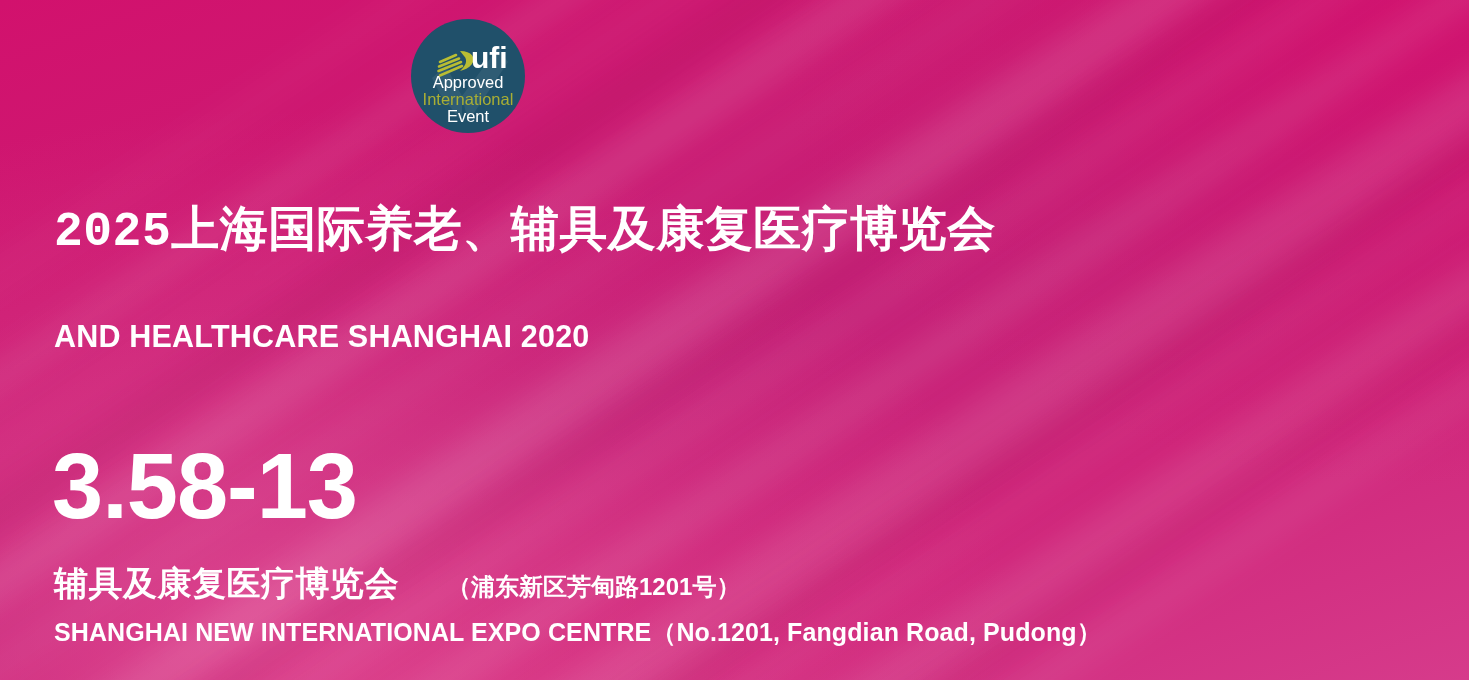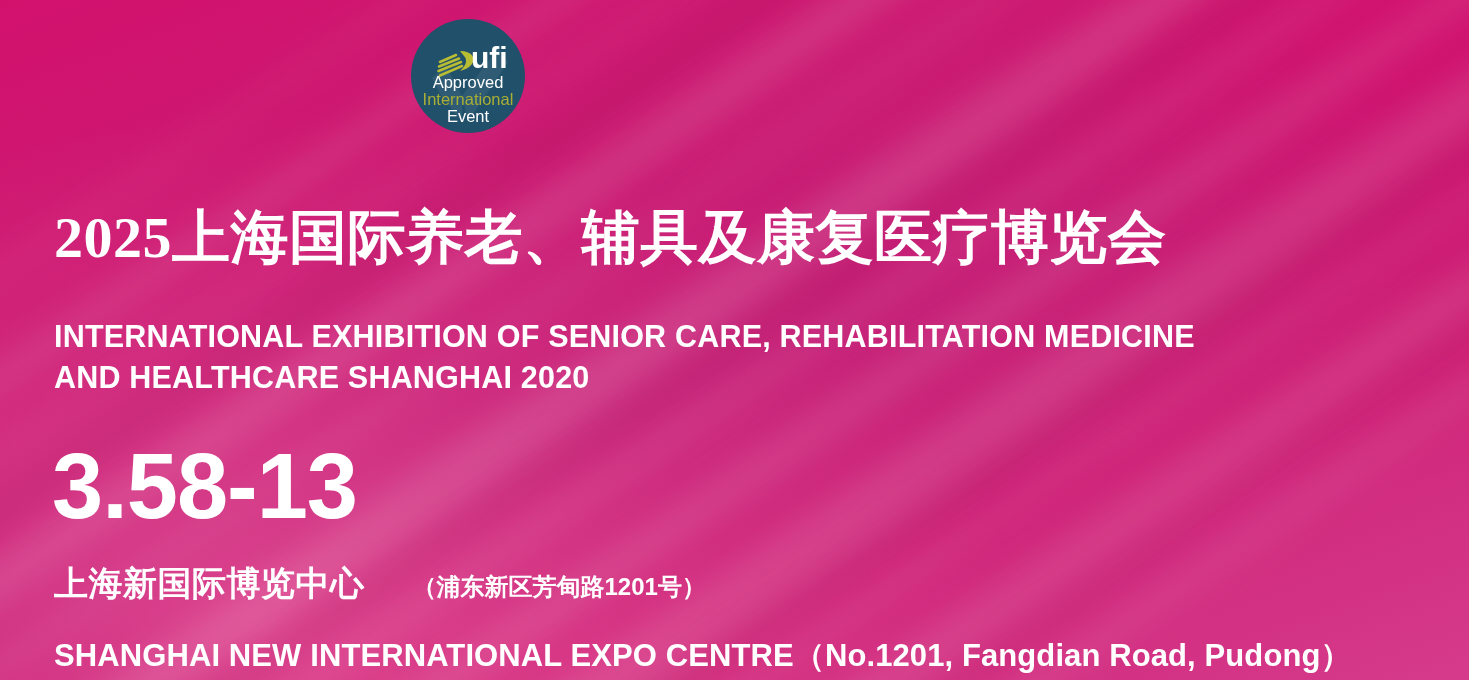--- a/index.html
+++ b/index.html
@@ -83,26 +83,26 @@
     height: 116px;
   }
   .ufi-badge svg { display: block; width: 100%; height: 100%; }
 
   
   .title-cn {
     position: absolute;
     left: 54px;
     top: 208px;
     color: #ffffff;
-    font-size: 58px;
+    font-size: 48px;
     line-height: 1.04;
     font-weight: 700;
     letter-spacing: 0.5px;
     white-space: nowrap;
-    font-family: Liberation Serif, serif;
+    font-family: Liberation Mono, monospace;
   }
 
   .title-en {
     position: absolute;
     left: 54px;
     top: 316px;
     width: 1360px;
     color: #ffffff;
     font-size: 30.5px;
     line-height: 1.36;
@@ -142,26 +142,25 @@
     font-weight: 700;
     letter-spacing: 0px;
     margin-left: 48px;
   }
 
   .venue-en {
     position: absolute;
     left: 54px;
     top: 618px;
     color: #ffffff;
-    font-size: 31px;
+    font-size: 25px;
     font-weight: 700;
     letter-spacing: 0.1px;
     white-space: nowrap;
     line-height: 1.15;
-    margin-top: 20px;
   }
 </style>
 </head>
 <body>
 
 <div class="banner">
 
   <div class="streaks">
     <div class="streak s12"></div>
     <div class="streak s1"></div>
@@ -202,26 +201,25 @@
         <text x="61" y="50" fill="#ffffff" font-size="30" font-weight="700" font-family="Liberation Sans, DejaVu Sans, sans-serif">ufi</text>
         <text x="58" y="70" fill="#ffffff" font-size="16.5" text-anchor="middle" font-family="Liberation Sans, DejaVu Sans, sans-serif">Approved</text>
         <text x="58" y="87" fill="#a9ae34" font-size="16.5" text-anchor="middle" font-family="Liberation Sans, DejaVu Sans, sans-serif">International</text>
         <text x="58" y="104" fill="#ffffff" font-size="16.5" text-anchor="middle" font-family="Liberation Sans, DejaVu Sans, sans-serif">Event</text>
       </svg>
     </div>
 
     <div class="title-cn">2025上海国际养老、辅具及康复医疗博览会</div>
 
     <div class="title-en">
-      <span class="ln">INTERNATIONAL EXHIBITION OF SENIOR CARE, REHABILITATION MEDICINE</span>
       <span class="ln">AND HEALTHCARE SHANGHAI 2020</span>
     </div>
 
     <div class="date">3.58-13</div>
 
     <div class="venue-cn">
-      <span class="main">上海新国际博览中心</span><span class="sub">（浦东新区芳甸路1201号）</span>
+      <span class="main">辅具及康复医疗博览会</span><span class="sub">（浦东新区芳甸路1201号）</span>
     </div>
 
     <div class="venue-en">SHANGHAI NEW INTERNATIONAL EXPO CENTRE（No.1201, Fangdian Road, Pudong）</div>
 
   </div>
 </div>
 
 </body></html>

